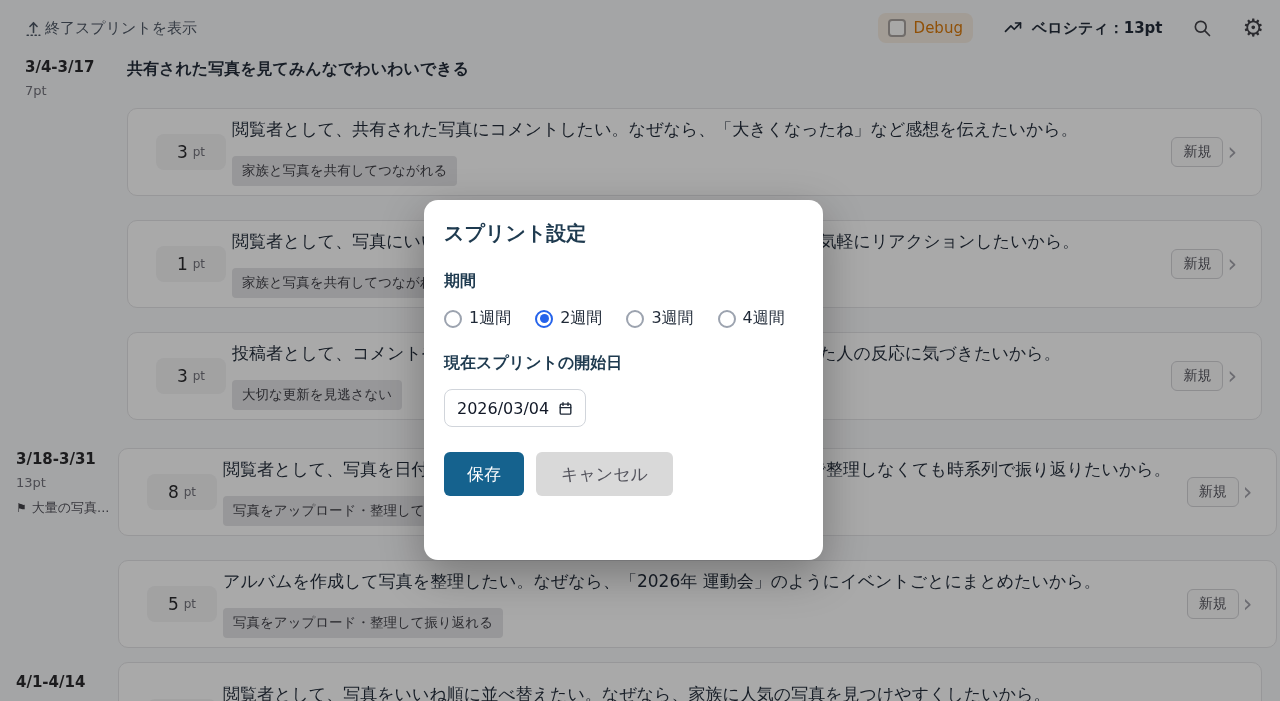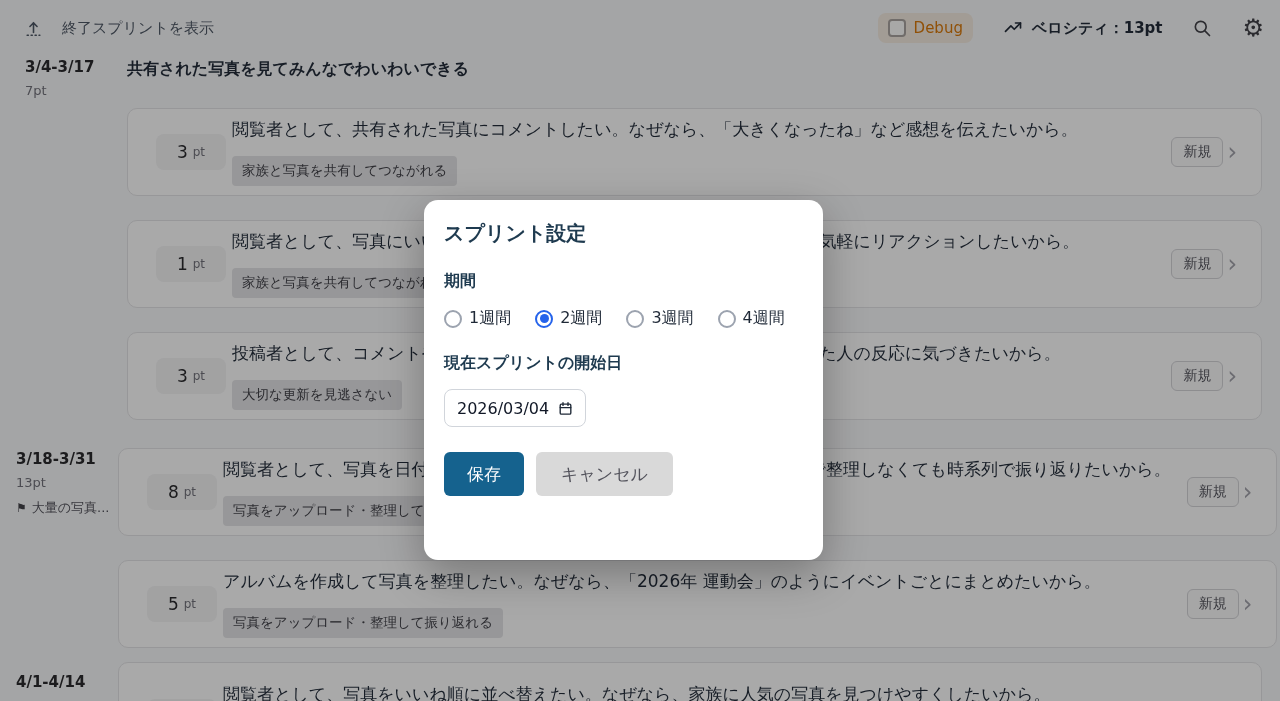--- a/index.html
+++ b/index.html
@@ -8,21 +8,21 @@
     width: 1280px; height: 701px; overflow: hidden;
     background: #f8f9fa;
     font-family: "DejaVu Sans", "Liberation Sans", sans-serif;
     color: #1f2937;
   }
   
   .app-header {
     height: 56px; display: flex; align-items: center; justify-content: space-between;
     padding: 0 16px 0 24px;
   }
-  .hdr-left { display: flex; align-items: center; gap: 19px; color: #4b5563; font-size: 15px; }
+  .hdr-left { display: flex; align-items: center; gap: 2px; color: #4b5563; font-size: 15px; }
   .hdr-right { display: flex; align-items: center; gap: 30px; }
   .debug-wrap {
     display: flex; align-items: center; gap: 8px;
     padding: 6px 10px; border-radius: 8px; background: rgba(217,119,6,0.10);
   }
   .checkbox {
     width: 18px; height: 18px; border: 2px solid #a8a29e; border-radius: 4px; background: #fdfdfc;
   }
   .debug-label { color: #d97706; font-size: 15px; }
   .velocity { display: flex; align-items: center; gap: 9px; font-size: 15px; font-weight: 600; color: #1f2937; }

